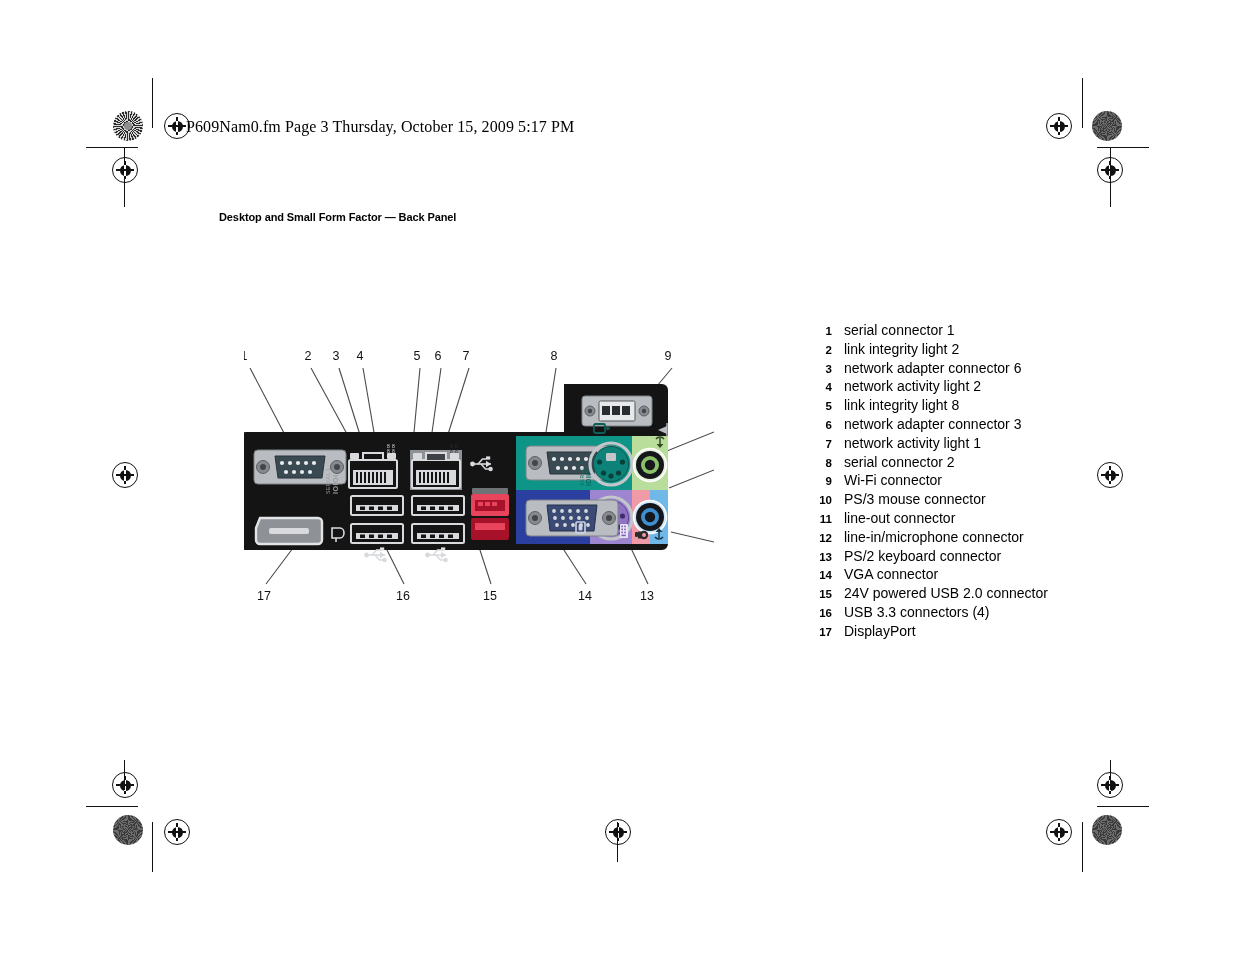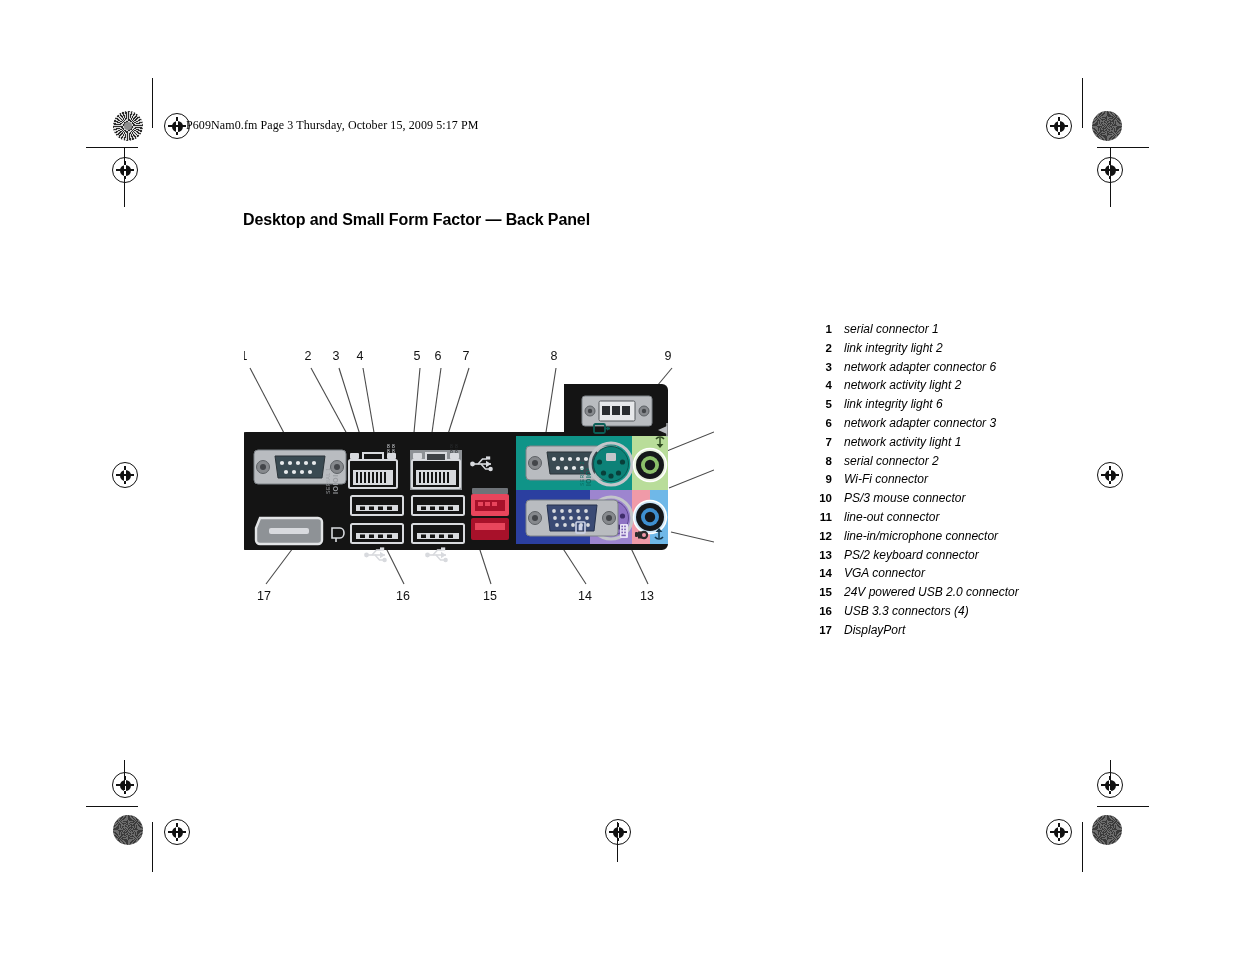--- a/index.html
+++ b/index.html
@@ -27,32 +27,32 @@
   .star::after{content:"";position:absolute;left:50%;top:50%;width:8px;height:8px;margin:-4px 0 0 -4px;border-radius:50%;background:#8e8e8e;}
   .starsolid{position:absolute;width:30px;height:30px;border-radius:50%;
         background:
           repeating-conic-gradient(#3a3a3a 0deg 3deg, #6d6d6d 3deg 6deg);
   }
   .rule{position:absolute;background:#111;}
 
   
   #filestamp{
     position:absolute;left:186px;top:118px;
-    font-family:"Liberation Serif", serif;font-size:12px;letter-spacing:.1px;white-space:nowrap;
+    font-family:"Liberation Serif", serif;font-size:16px;letter-spacing:.1px;white-space:nowrap;
   }
   #page-title{
     position:absolute;left:219px;top:211px;
-    font-size:16px;font-weight:bold;letter-spacing:-.1px;white-space:nowrap;margin-left:24px;
+    font-size:11px;font-weight:bold;letter-spacing:-.1px;white-space:nowrap;
   }
 
   
   #legend{position:absolute;left:806px;top:322px;width:240px;}
   .legend-row{display:flex;align-items:baseline;height:18.8px;}
   .legend-num{width:26px;text-align:right;font-size:11.5px;font-weight:bold;flex:none;}
-  .legend-label{padding-left:12px;font-size:12px;white-space:nowrap;font-style:italic;}
+  .legend-label{padding-left:12px;font-size:14px;white-space:nowrap;}
 
   
   #diagram{position:absolute;left:244px;top:346px;width:470px;height:260px;}
   #diagram svg{display:block;}
   .cnum{font-family:"Liberation Sans", sans-serif;font-size:12.5px;fill:#111;}
 </style>
 </head>
 <body>
 
 <div class="mark star" style="left:113px;top:111px;"></div>
@@ -145,21 +145,21 @@
   <div class="legend-row">
       <span class="legend-num">3</span>
       <span class="legend-label">network adapter connector 6</span>
     </div>
   <div class="legend-row">
       <span class="legend-num">4</span>
       <span class="legend-label">network activity light 2</span>
     </div>
   <div class="legend-row">
       <span class="legend-num">5</span>
-      <span class="legend-label">link integrity light 6</span>
+      <span class="legend-label">link integrity light 8</span>
     </div>
   <div class="legend-row">
       <span class="legend-num">6</span>
       <span class="legend-label">network adapter connector 3</span>
     </div>
   <div class="legend-row">
       <span class="legend-num">7</span>
       <span class="legend-label">network activity light 1</span>
     </div>
   <div class="legend-row">

